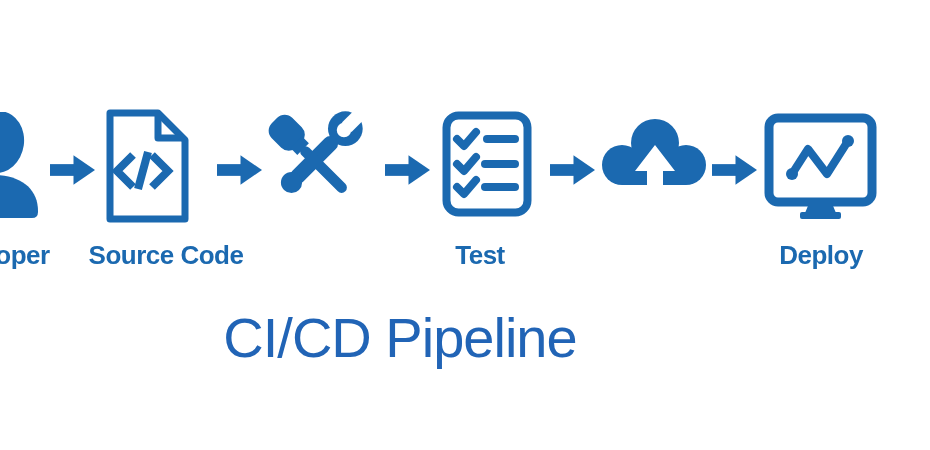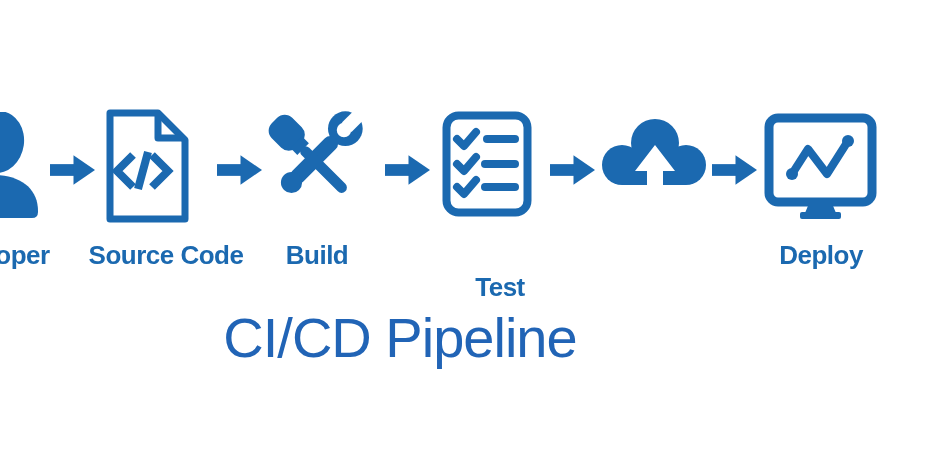--- a/index.html
+++ b/index.html
@@ -62,37 +62,36 @@
       <circle class="cut" cx="55" cy="12" r="7.5"></circle>
       <rect class="shape" x="47" y="24" width="16" height="64" rx="8"></rect>
       <circle class="shape" cx="55" cy="89" r="11"></circle>
     </g>
     <g transform="rotate(-45 55 56)">
       <rect class="shape" x="40" y="-2" width="30" height="36" rx="11"></rect>
       <rect class="shape" x="46.5" y="30" width="17" height="10"></rect>
       <rect class="shape" x="49.5" y="38" width="11" height="64" rx="5.5"></rect>
     </g>
   </svg>
-  <div class="step-label" style="left:317px;">Build</div>
 
   <svg class="arrow" style="left:385px;" viewBox="0 0 46 32">
     <rect class="shape" x="0" y="10" width="25" height="12"></rect>
     <polygon class="shape" points="24,1 46,16 24,31"></polygon>
   </svg>
 
   <svg class="icon" style="left:441px; top:111px;" width="92" height="106" viewBox="0 0 92 106">
     <rect class="ln" stroke-width="8" x="5.5" y="4.5" width="81" height="97" rx="12"></rect>
     <path class="ln" stroke-width="8" stroke-linecap="round" stroke-linejoin="round" d="M16,28 L23,35 L35,21"></path>
     <line class="ln" stroke-width="8" stroke-linecap="round" x1="46" y1="28" x2="74" y2="28"></line>
     <path class="ln" stroke-width="8" stroke-linecap="round" stroke-linejoin="round" d="M16,53 L23,60 L35,46"></path>
     <line class="ln" stroke-width="8" stroke-linecap="round" x1="44" y1="53" x2="74" y2="53"></line>
     <path class="ln" stroke-width="8" stroke-linecap="round" stroke-linejoin="round" d="M16,76 L23,83 L35,69"></path>
     <line class="ln" stroke-width="8" stroke-linecap="round" x1="44" y1="76" x2="74" y2="76"></line>
   </svg>
-  <div class="step-label" style="left:500px;margin-top:32px;">Test</div>
+  <div class="step-label" style="left:480px;">Test</div>
 
   <svg class="arrow" style="left:550px;" viewBox="0 0 46 32">
     <rect class="shape" x="0" y="10" width="25" height="12"></rect>
     <polygon class="shape" points="24,1 46,16 24,31"></polygon>
   </svg>
 
   <svg class="icon" style="left:602px; top:118px;" width="104" height="78" viewBox="0 0 104 78">
     <circle class="shape" cx="53" cy="25" r="24"></circle>
     <circle class="shape" cx="20" cy="47" r="20"></circle>
     <circle class="shape" cx="84" cy="47" r="20"></circle>

